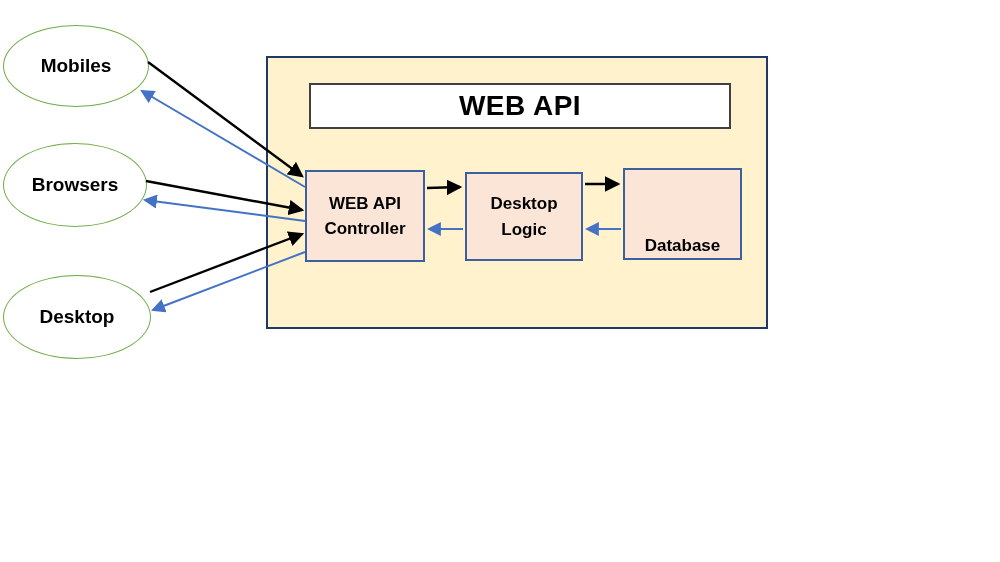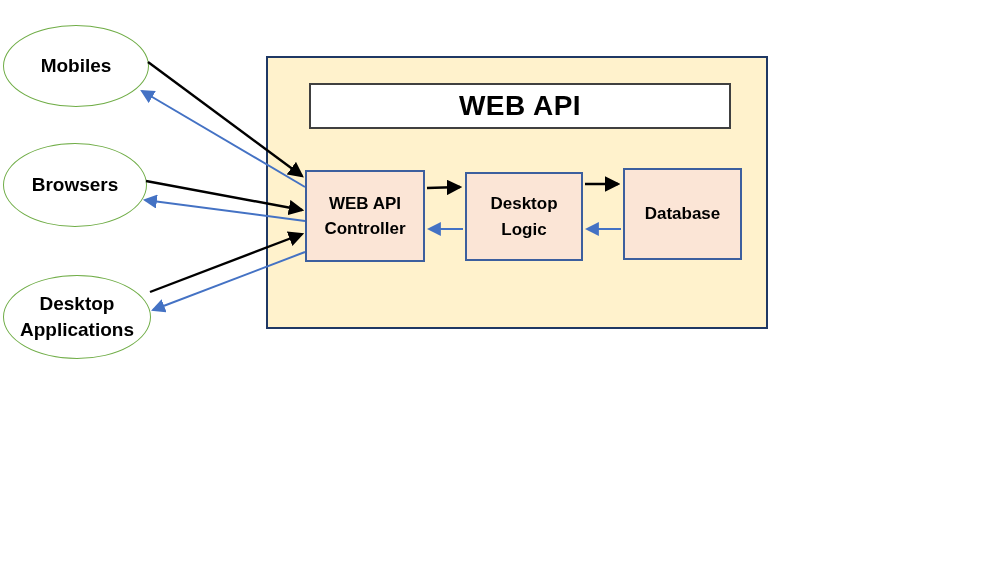--- a/index.html
+++ b/index.html
@@ -79,21 +79,21 @@
   }
   .node span {
     font-weight: bold;
     font-size: 17px;
     line-height: 1.5;
     color: var(--text);
     white-space: nowrap;
   }
   .node-controller { left: 305px; top: 170px; width: 120px; height: 92px; }
   .node-business   { left: 465px; top: 172px; width: 118px; height: 89px; }
-  .node-database   { left: 623px; top: 168px; width: 119px; height: 92px; }
+  .node-database   { left: 623px; top: 168px; width: 119px; height: 92px; justify-content: flex-end; }
   .ellipse-mobiles  { left: 3px;  top: 25px;  width: 146px; height: 82px; }
   .ellipse-browsers { left: 3px;  top: 143px; width: 144px; height: 84px; }
   .ellipse-desktop  { left: 3px;  top: 275px; width: 148px; height: 84px; }
   svg.arrows {
     position: absolute;
     left: 0; top: 0;
     width: 1000px; height: 562px;
     z-index: 5;
     pointer-events: none;
   }
@@ -114,21 +114,20 @@
   </div>
 
   <div class="ellipse ellipse-browsers">
     <span>Browsers</span>
   </div>
   <div class="ellipse ellipse-mobiles">
     <span>Mobiles</span>
   </div>
   <div class="ellipse ellipse-desktop">
     <span>Desktop</span>
-    <span>Applications</span>
   </div>
 
   <div class="node node-controller">
     <span>WEB API</span>
     <span>Controller</span>
   </div>
   <div class="node node-business">
     <span>Desktop</span>
     <span>Logic</span>
   </div>

